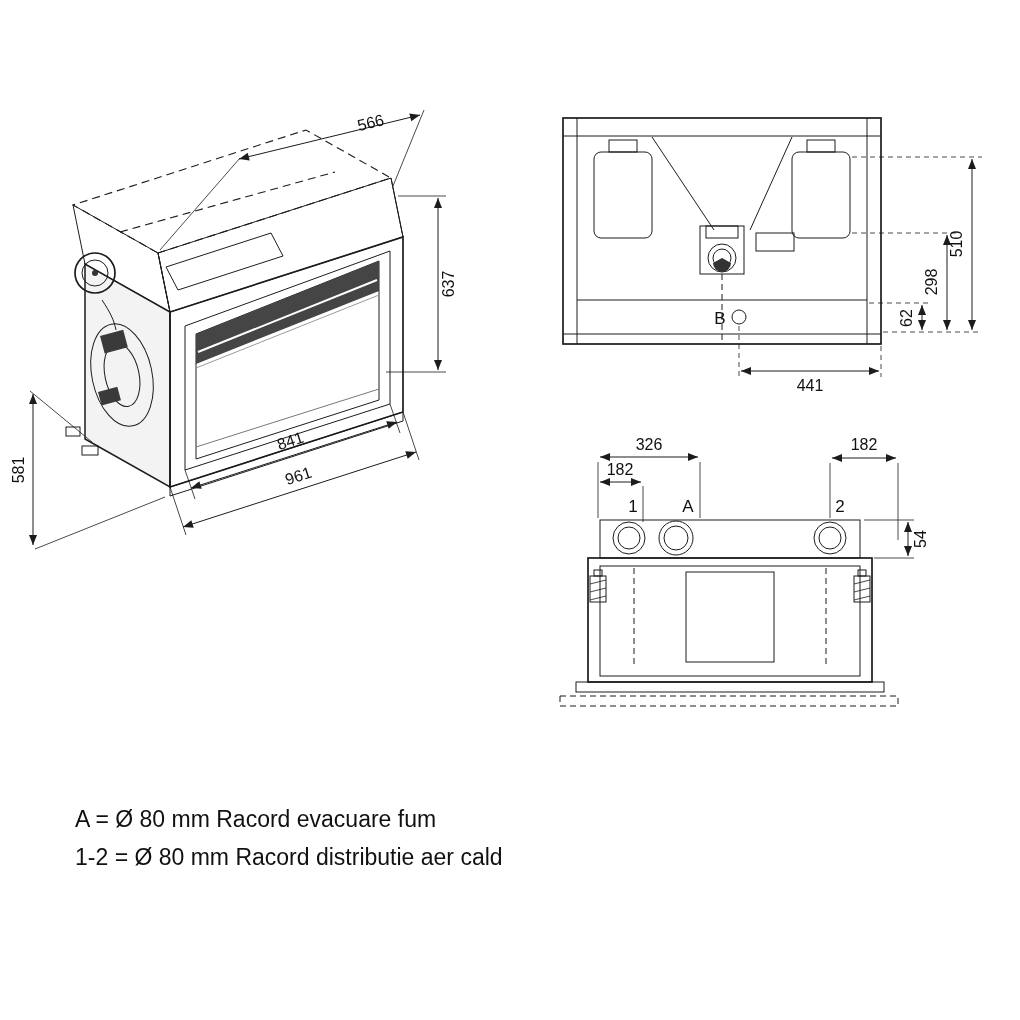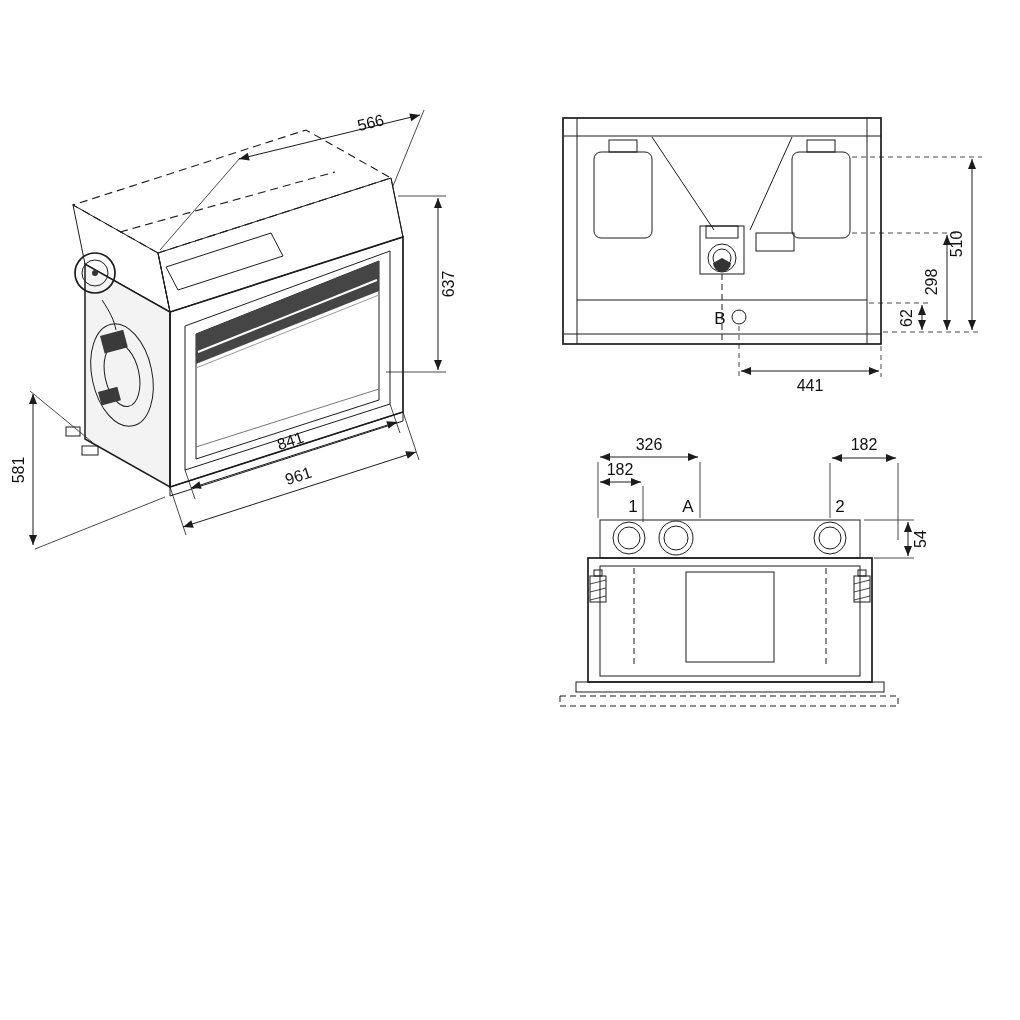--- a/index.html
+++ b/index.html
@@ -226,15 +226,17 @@
     <g>
       <line x1="864" y1="520" x2="914" y2="520" class="ext"></line>
       <line x1="874" y1="558" x2="914" y2="558" class="ext"></line>
       <line x1="908" y1="522" x2="908" y2="556" class="dim"></line>
       <text x="926" y="539" text-anchor="middle" transform="rotate(-90 926 539)" class="dimtxt">54</text>
     </g>
   </g>
 </svg>
 
 <div class="legend">
+  <div>A = Ø 80 mm Racord evacuare fum</div>
+  <div>1-2 = Ø 80 mm Racord distributie aer cald</div>
 </div>
 
 </div>
 
 </body></html>

